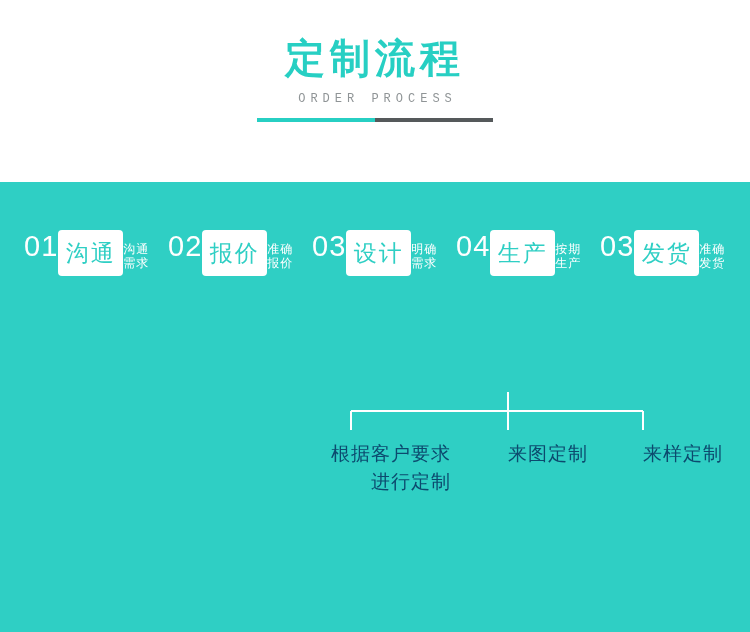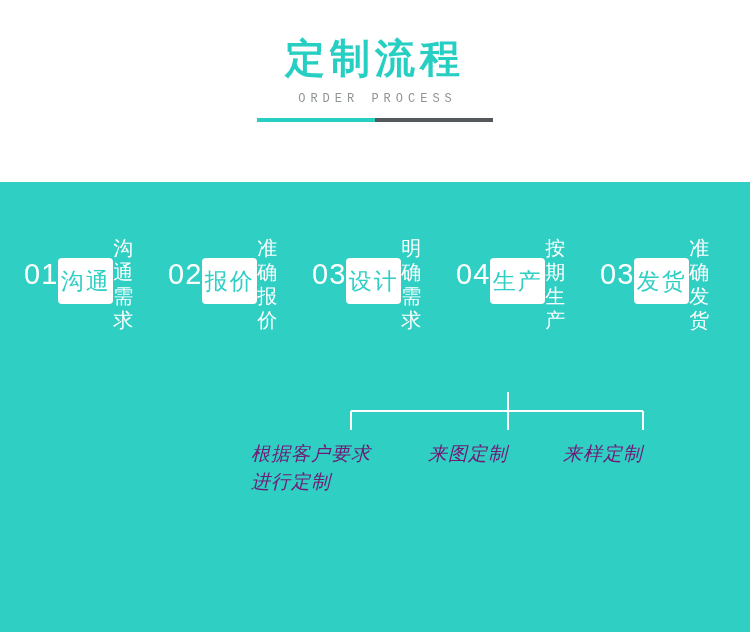--- a/index.html
+++ b/index.html
@@ -104,21 +104,21 @@
     align-items: center;
     justify-content: center;
     color: #2fcfc4;
     font-size: 23px;
     letter-spacing: 2px;
     box-sizing: border-box;
   }
   .step-desc {
     margin-top: 6px;
     color: #ffffff;
-    font-size: 20px;
+    font-size: 12px;
     letter-spacing: 1px;
     line-height: 1.2;
   }
 
   
   .bracket {
     position: absolute;
     left: 0;
     top: 0;
     width: 750px;
@@ -129,28 +129,27 @@
   
   .sublabels {
     position: absolute;
     top: 258px;
     left: 0;
     width: 750px;
     height: 90px;
   }
   .sublabel {
     position: absolute;
-    color: #701a75;
+    color: #0c4a6e;
     font-size: 19px;
     line-height: 1.45;
-    text-align: left;
+    text-align: right;
     letter-spacing: 1px;
     transform: translateX(-50%);
     white-space: pre-line;
-    font-style: italic;
   }
   .sublabel.s1 { left: 351px; width: 200px; }
   .sublabel.s2 { left: 508px; width: 160px; }
   .sublabel.s3 { left: 643px; width: 160px; }
 
   .footer {
     height: 0;
   }
 </style>
 </head>

